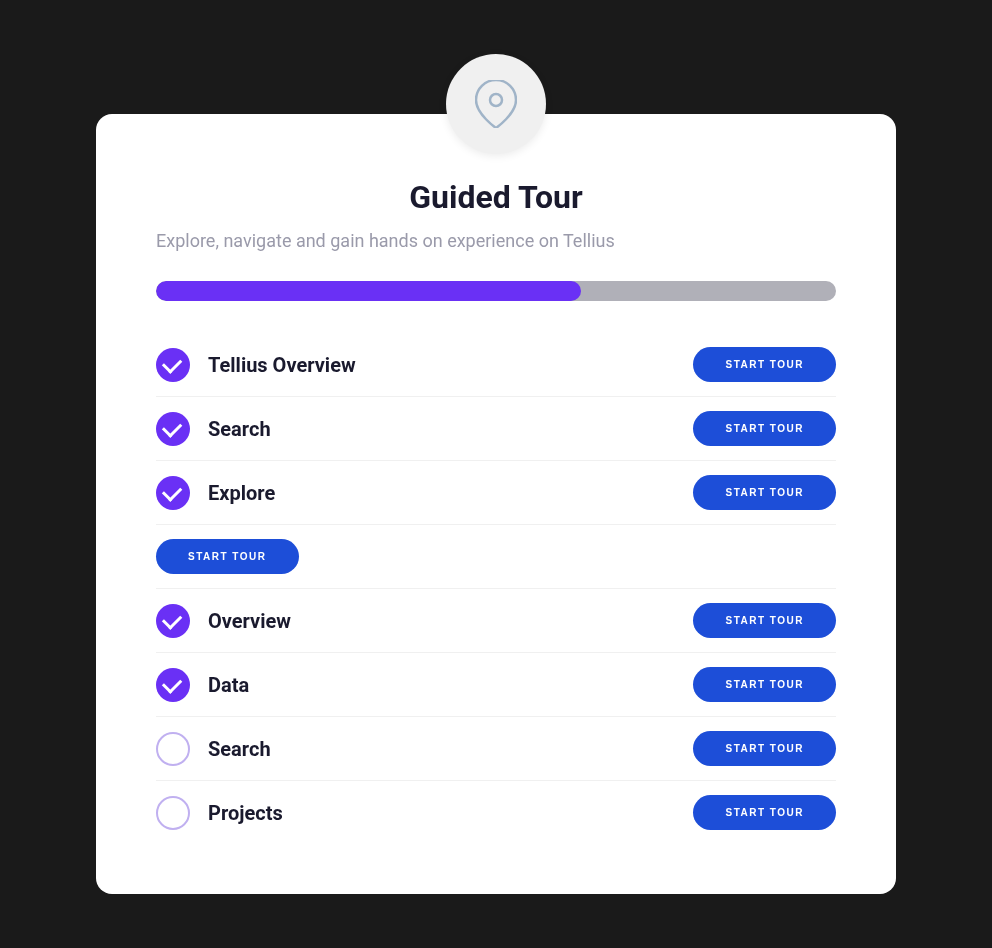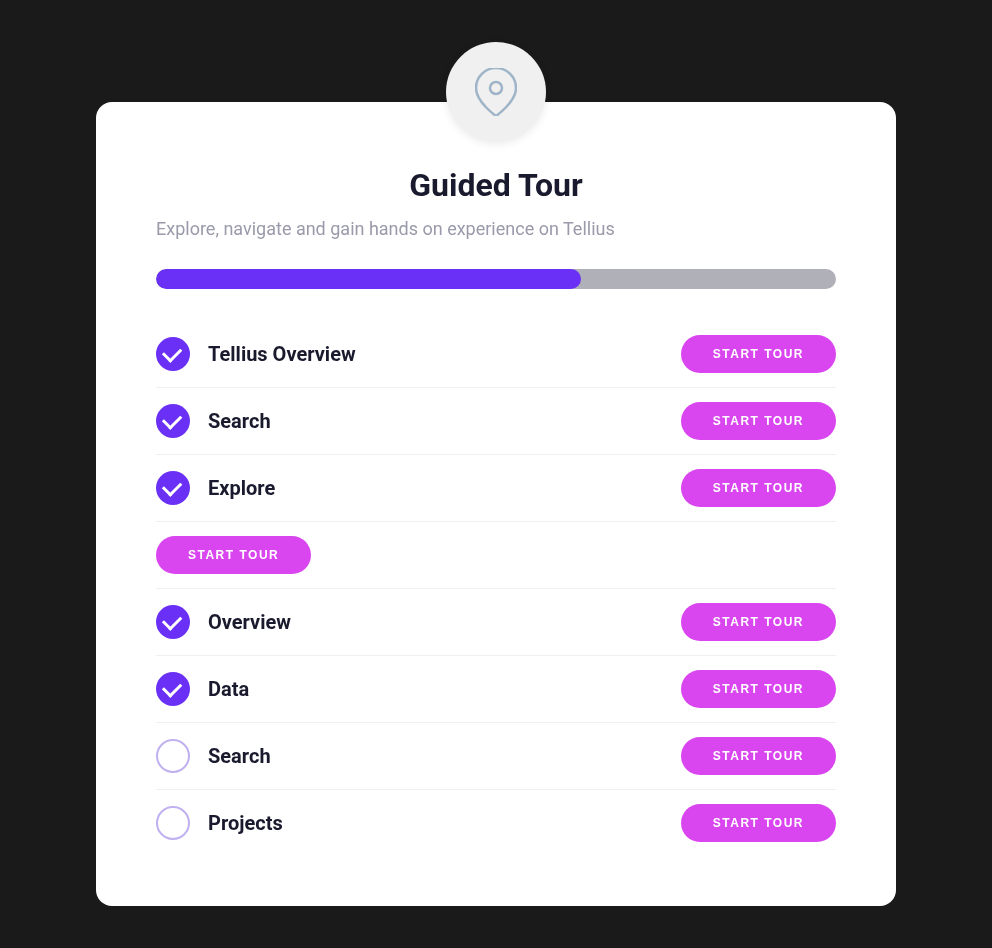--- a/index.html
+++ b/index.html
@@ -136,26 +136,26 @@
       transform: rotate(-45deg) translateY(-2px);
     }
 
     .tour-name {
       font-size: 20px;
       font-weight: 700;
       color: #1a1a2e;
     }
 
     .start-tour-btn {
-      background: #d946ef;
+      background: #1d4ed8;
       color: #ffffff;
       border: none;
       border-radius: 30px;
       padding: 12px 32px;
-      font-size: 12px;
+      font-size: 10px;
       font-weight: 800;
       letter-spacing: 1.5px;
       cursor: pointer;
       text-transform: uppercase;
       transition: background 0.2s;
     }
   </style>
 </head>
 <body>
 

